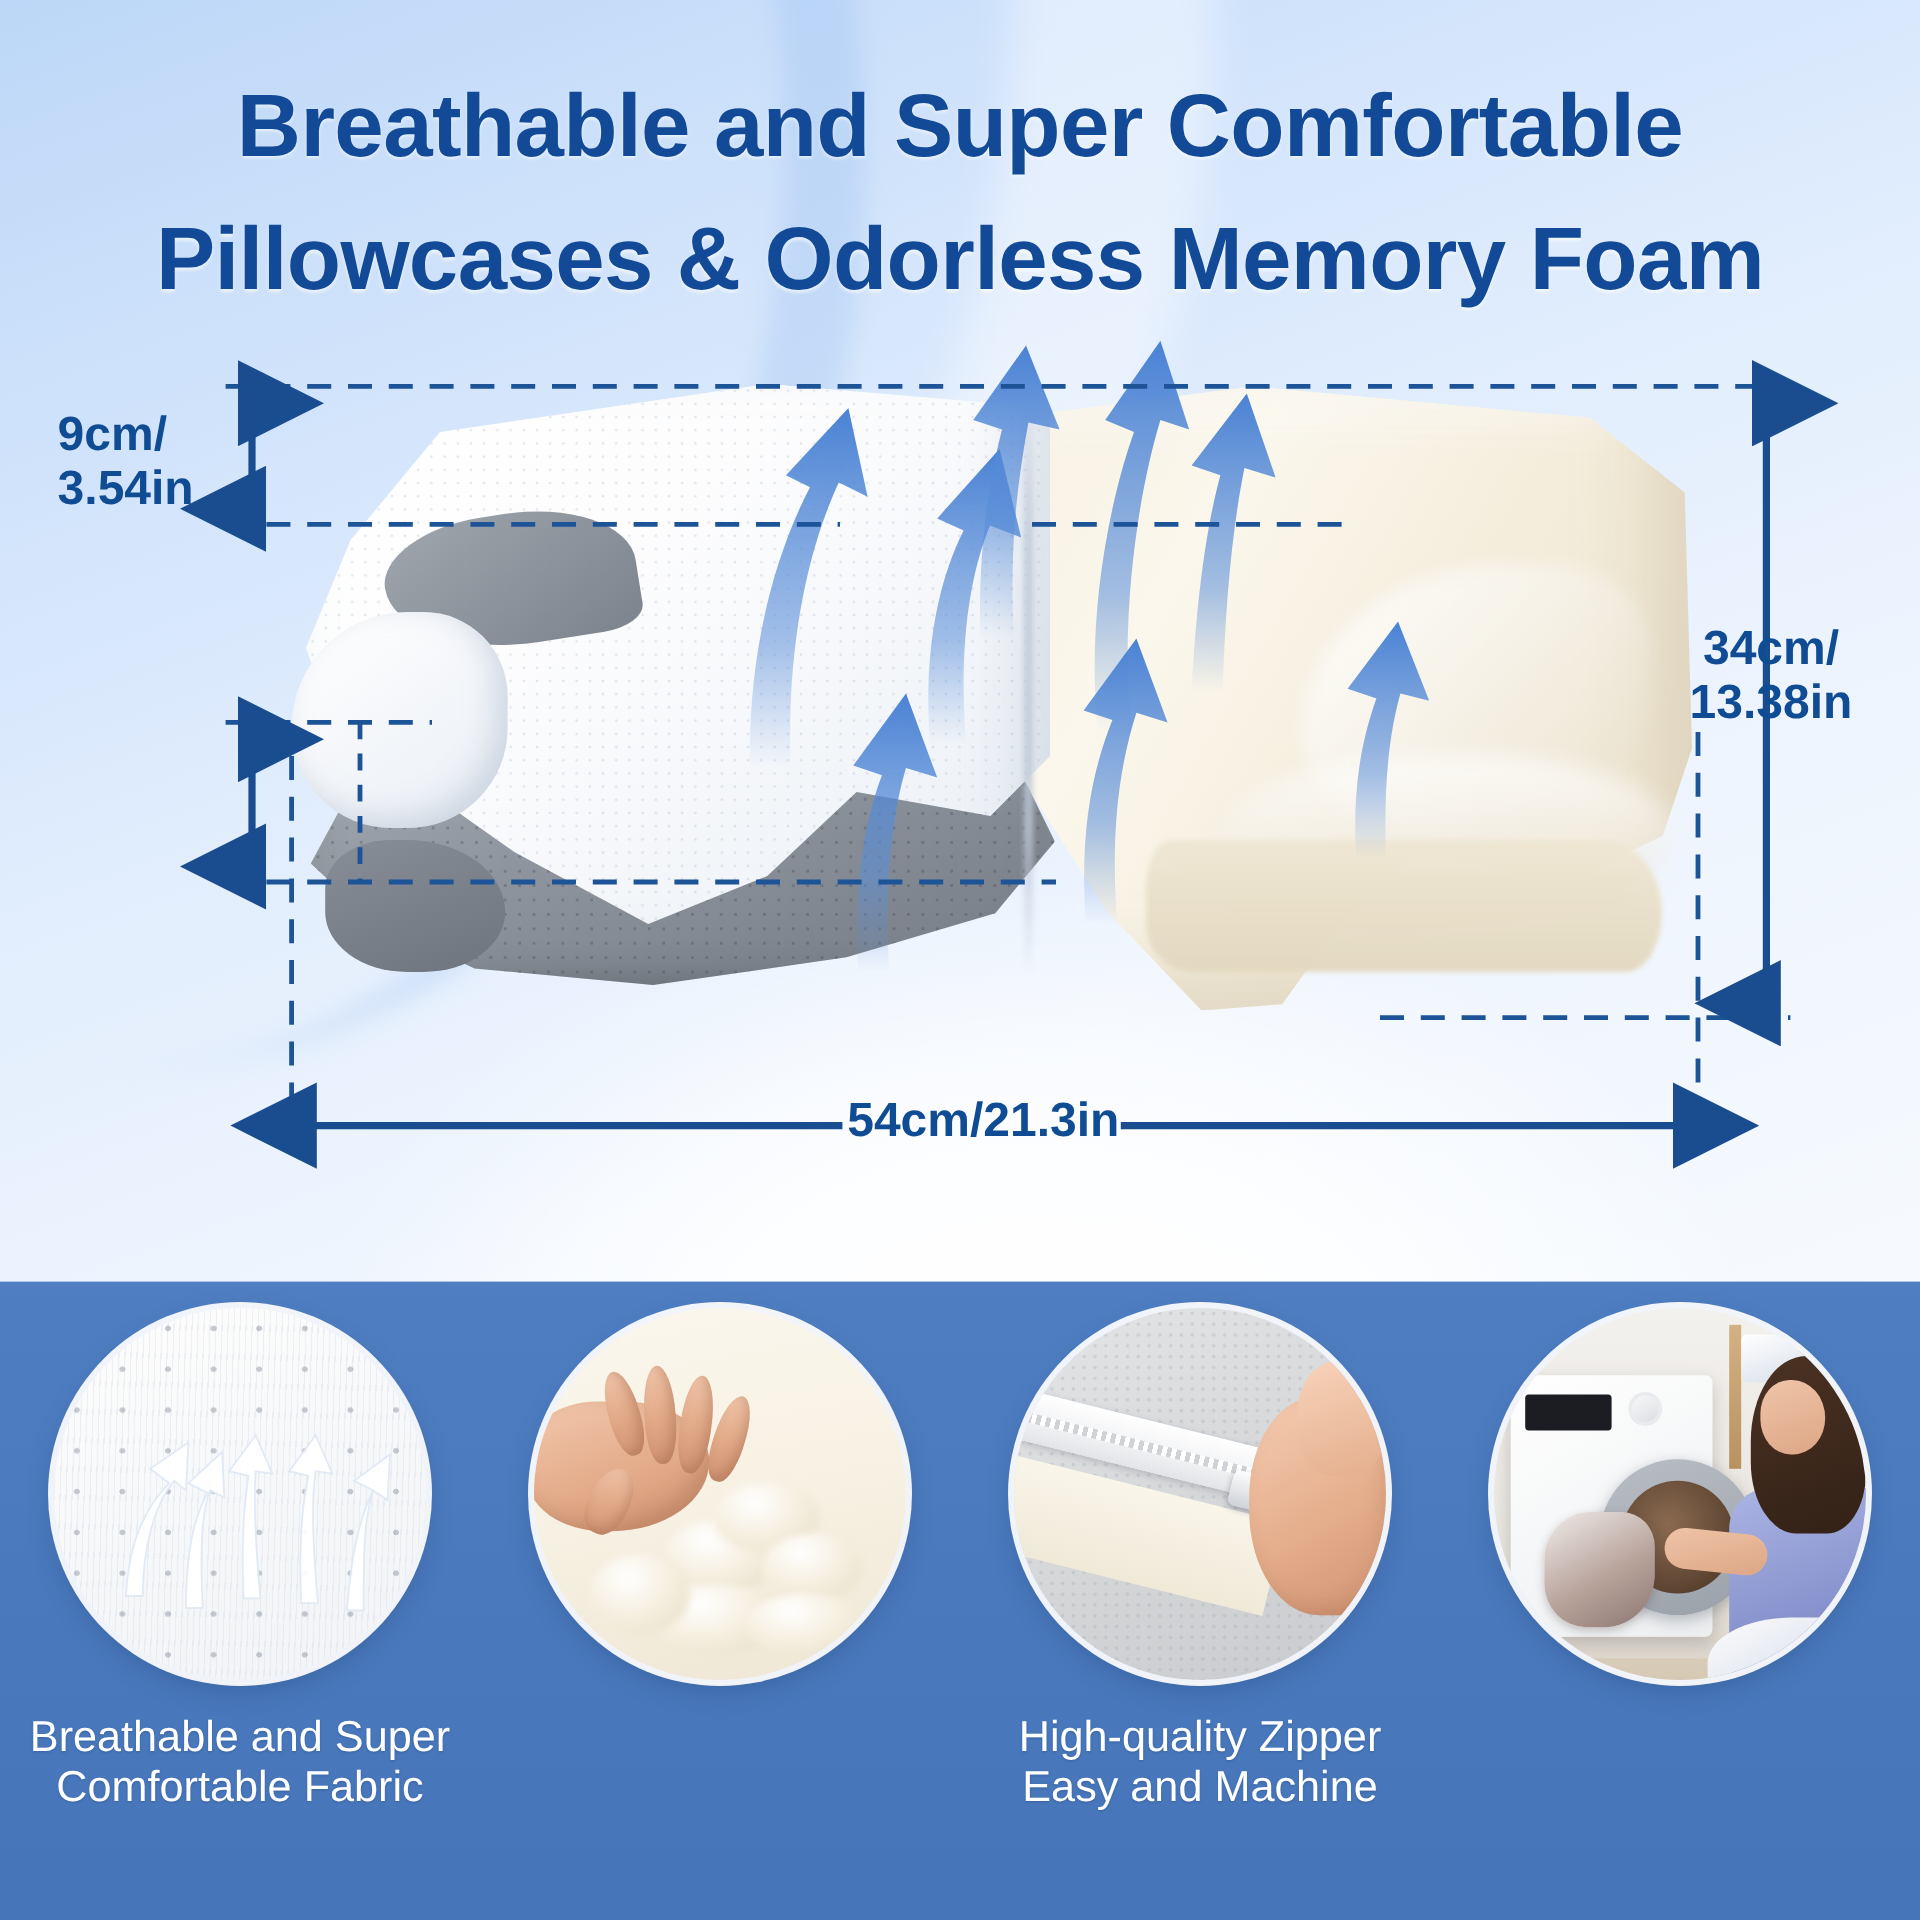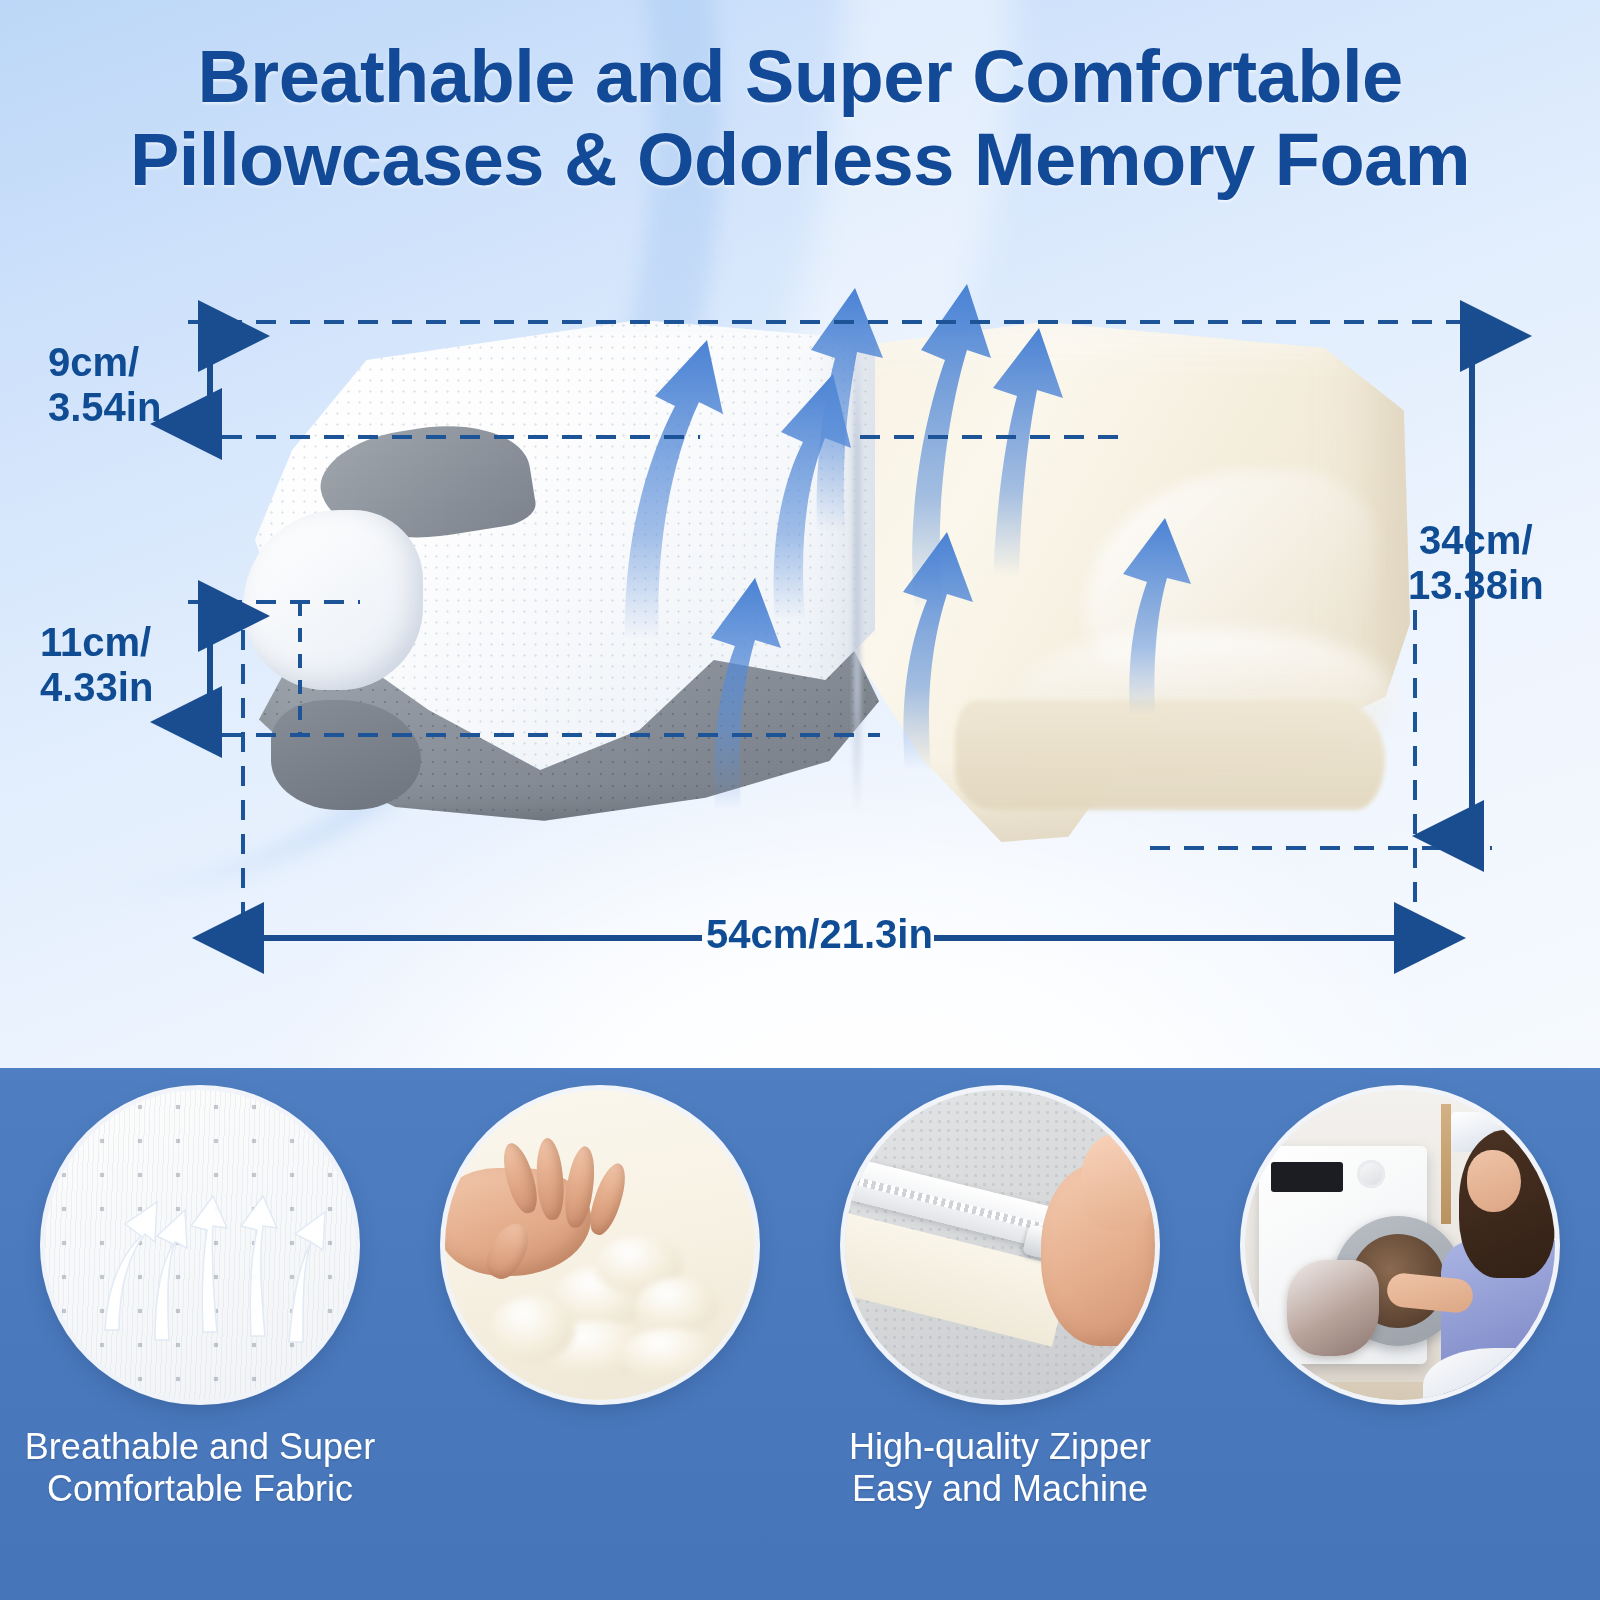--- a/index.html
+++ b/index.html
@@ -44,21 +44,21 @@
   
   #title{
     position:absolute; left:0; top:36px; width:1600px;
     text-align:center;
     color:#134a97;
     font-size:74px; font-weight:bold;
     line-height:1.12;
     letter-spacing:-0.5px;
     text-shadow:0 2px 3px rgba(255,255,255,0.6);
   }
-  #title .ln{ display:block; white-space:nowrap; }
+  #title .ln{ display:block; white-space:nowrap;margin-top:28px; }
 
   
   #pillow-art{
     position:absolute; left:255px; top:300px; width:1150px; height:560px;
   }
   .pw-layer{ position:absolute; }
 
   
   #foam-body{
     left:545px; top:22px; width:610px; height:520px;
@@ -485,24 +485,20 @@
 
       <g stroke="#1a4d8f" stroke-width="6">
         <line x1="252" y1="938" x2="702" y2="938" marker-start="url(#arrL)"></line>
         <line x1="934" y1="938" x2="1406" y2="938" marker-end="url(#arrR)"></line>
       </g>
     </svg>
 
     <div class="dim-label" id="lbl-9">
       <span>9cm/</span><br>
       <span>3.54in</span>
-    </div>
-    <div class="dim-label" id="lbl-11">
-      <span>11cm/</span><br>
-      <span>4.33in</span>
     </div>
     <div class="dim-label" id="lbl-34">
       <span>34cm/</span><br>
       <span>13.38in</span>
     </div>
     <div class="dim-label" id="lbl-54">54cm/21.3in</div>
 
   </div>
 
   <div id="bottom-panel">

